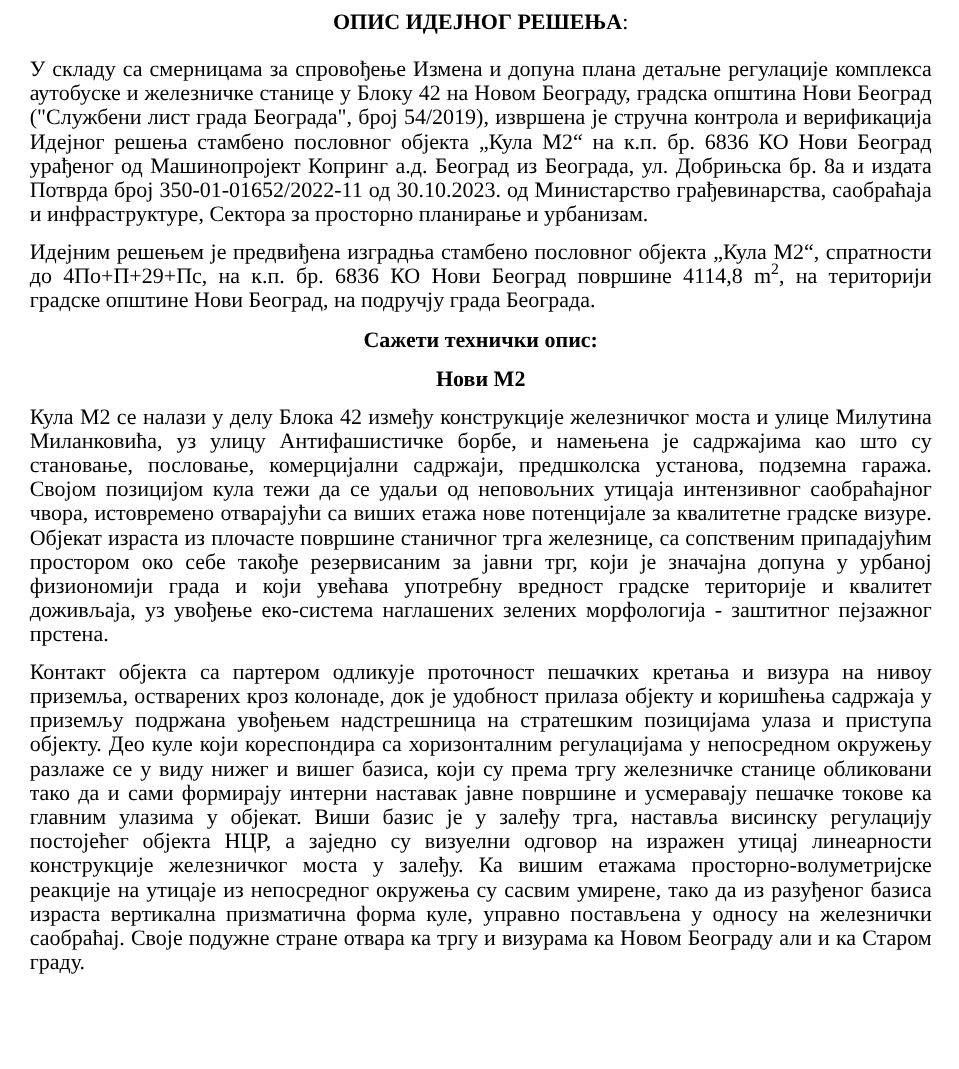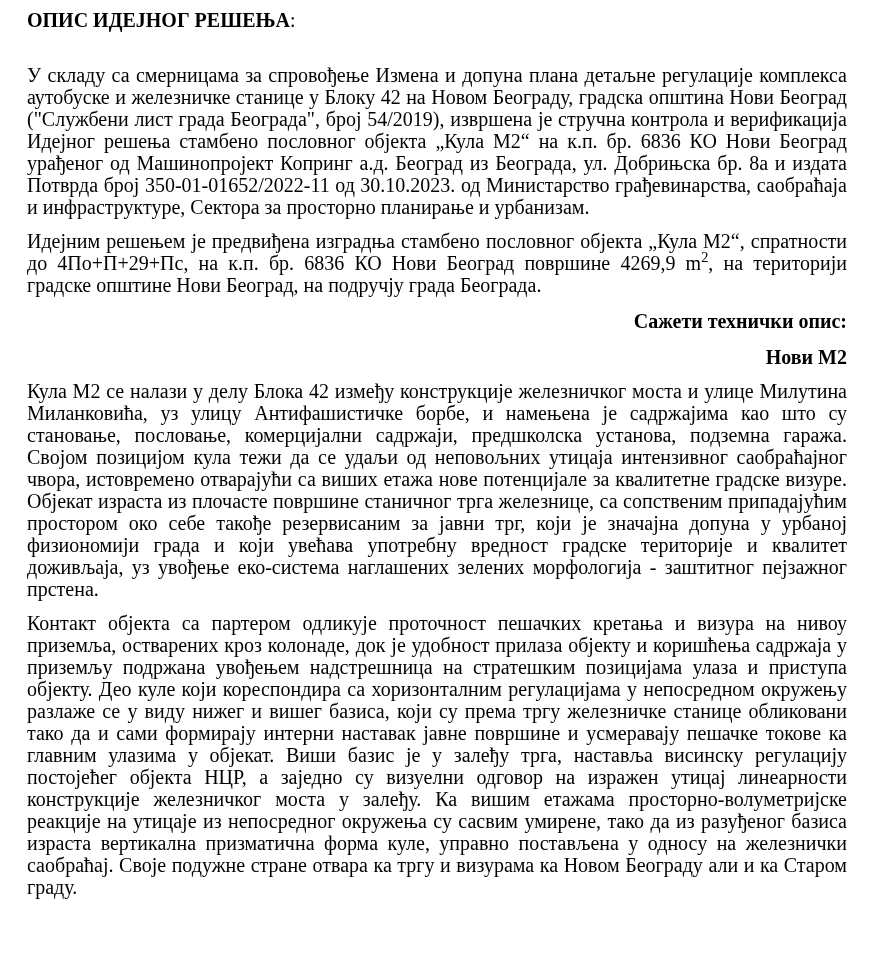--- a/index.html
+++ b/index.html
@@ -15,53 +15,53 @@
     color: #000000;
     font-family: "Liberation Serif", "DejaVu Serif", serif;
     font-size: 20px;
     line-height: 22px;
     padding: 9px 25px 0 27px;
     overflow: hidden;
   }
   .doc-title {
     font-size: 20px;
     font-weight: bold;
-    margin: 0 0 33px 0;
-    text-align: left;
+    margin: 0 0 21px 0;
+    text-align: center;
   }
   .doc-title .colon {
     font-weight: normal;
   }
   .para {
     margin: 0 0 12px 0;
     text-align: justify;
     text-justify: inter-word;
   }
   .subheading {
     font-size: 20px;
     font-weight: bold;
     margin: 14px 0 12px 0;
-    text-align: right;
+    text-align: center;
   }
   sup.sq {
     font-size: 0.72em;
     line-height: 0;
     vertical-align: super;
   }
 </style>
 </head>
 <body>
 
 <div class="page">
 
   <h1 class="doc-title"><span>ОПИС ИДЕЈНОГ РЕШЕЊА</span><span class="colon">:</span></h1>
 
   <p class="para">У складу са смерницама за спровођење Измена и допуна плана детаљне регулације комплекса аутобуске и железничке станице у Блоку 42 на Новом Београду, градска општина Нови Београд ("Службени лист града Београда", број 54/2019), извршена је стручна контрола и верификација Идејног решења стамбено пословног објекта „Кула М2“ на к.п. бр. 6836 КО Нови Београд урађеног од Машинопројект Копринг а.д. Београд из Београда, ул. Добрињска бр. 8а и издата Потврда број 350-01-01652/2022-11 од 30.10.2023. од Министарство грађевинарства, саобраћаја и инфраструктуре, Сектора за просторно планирање и урбанизам.</p>
 
-  <p class="para"><span>Идејним решењем је предвиђена изградња стамбено пословног објекта „Кула М2“, спратности до 4По+П+29+Пс, на к.п. бр. 6836 КО Нови Београд површине 4269,9 m</span><sup class="sq">2</sup><span>, на територији градске општине Нови Београд, на подручју града Београда.</span></p>
+  <p class="para"><span>Идејним решењем је предвиђена изградња стамбено пословног објекта „Кула М2“, спратности до 4По+П+29+Пс, на к.п. бр. 6836 КО Нови Београд површине 4114,8 m</span><sup class="sq">2</sup><span>, на територији градске општине Нови Београд, на подручју града Београда.</span></p>
 
   <h2 class="subheading">Сажети технички опис:</h2>
 
   <h2 class="subheading">Нови М2</h2>
 
   <p class="para">Кула М2 се налази у делу Блока 42 између конструкције железничког моста и улице Милутина Миланковића, уз улицу Антифашистичке борбе, и намењена је садржајима као што су становање, пословање, комерцијални садржаји, предшколска установа, подземна гаража. Својом позицијом кула тежи да се удаљи од неповољних утицаја интензивног саобраћајног чвора, истовремено отварајући са виших етажа нове потенцијале за квалитетне градске визуре. Објекат израста из плочасте површине станичног трга железнице, са сопственим припадајућим простором око себе такође резервисаним за јавни трг, који је значајна допуна у урбаној физиономији града и који увећава употребну вредност градске територије и квалитет доживљаја, уз увођење еко-система наглашених зелених морфологија - заштитног пејзажног прстена.</p>
 
   <p class="para">Контакт објекта са партером одликује проточност пешачких кретања и визура на нивоу приземља, остварених кроз колонаде, док је удобност прилаза објекту и коришћења садржаја у приземљу подржана увођењем надстрешница на стратешким позицијама улаза и приступа објекту. Део куле који кореспондира са хоризонталним регулацијама у непосредном окружењу разлаже се у виду нижег и вишег базиса, који су према тргу железничке станице обликовани тако да и сами формирају интерни наставак јавне површине и усмеравају пешачке токове ка главним улазима у објекат. Виши базис је у залеђу трга, наставља висинску регулацију постојећег објекта НЦР, а заједно су визуелни одговор на изражен утицај линеарности конструкције железничког моста у залеђу. Ка вишим етажама просторно-волуметријске реакције на утицаје из непосредног окружења су сасвим умирене, тако да из разуђеног базиса израста вертикална призматична форма куле, управно постављена у односу на железнички саобраћај. Своје подужне стране отвара ка тргу и визурама ка Новом Београду али и ка Старом граду.</p>
 
 </div>

